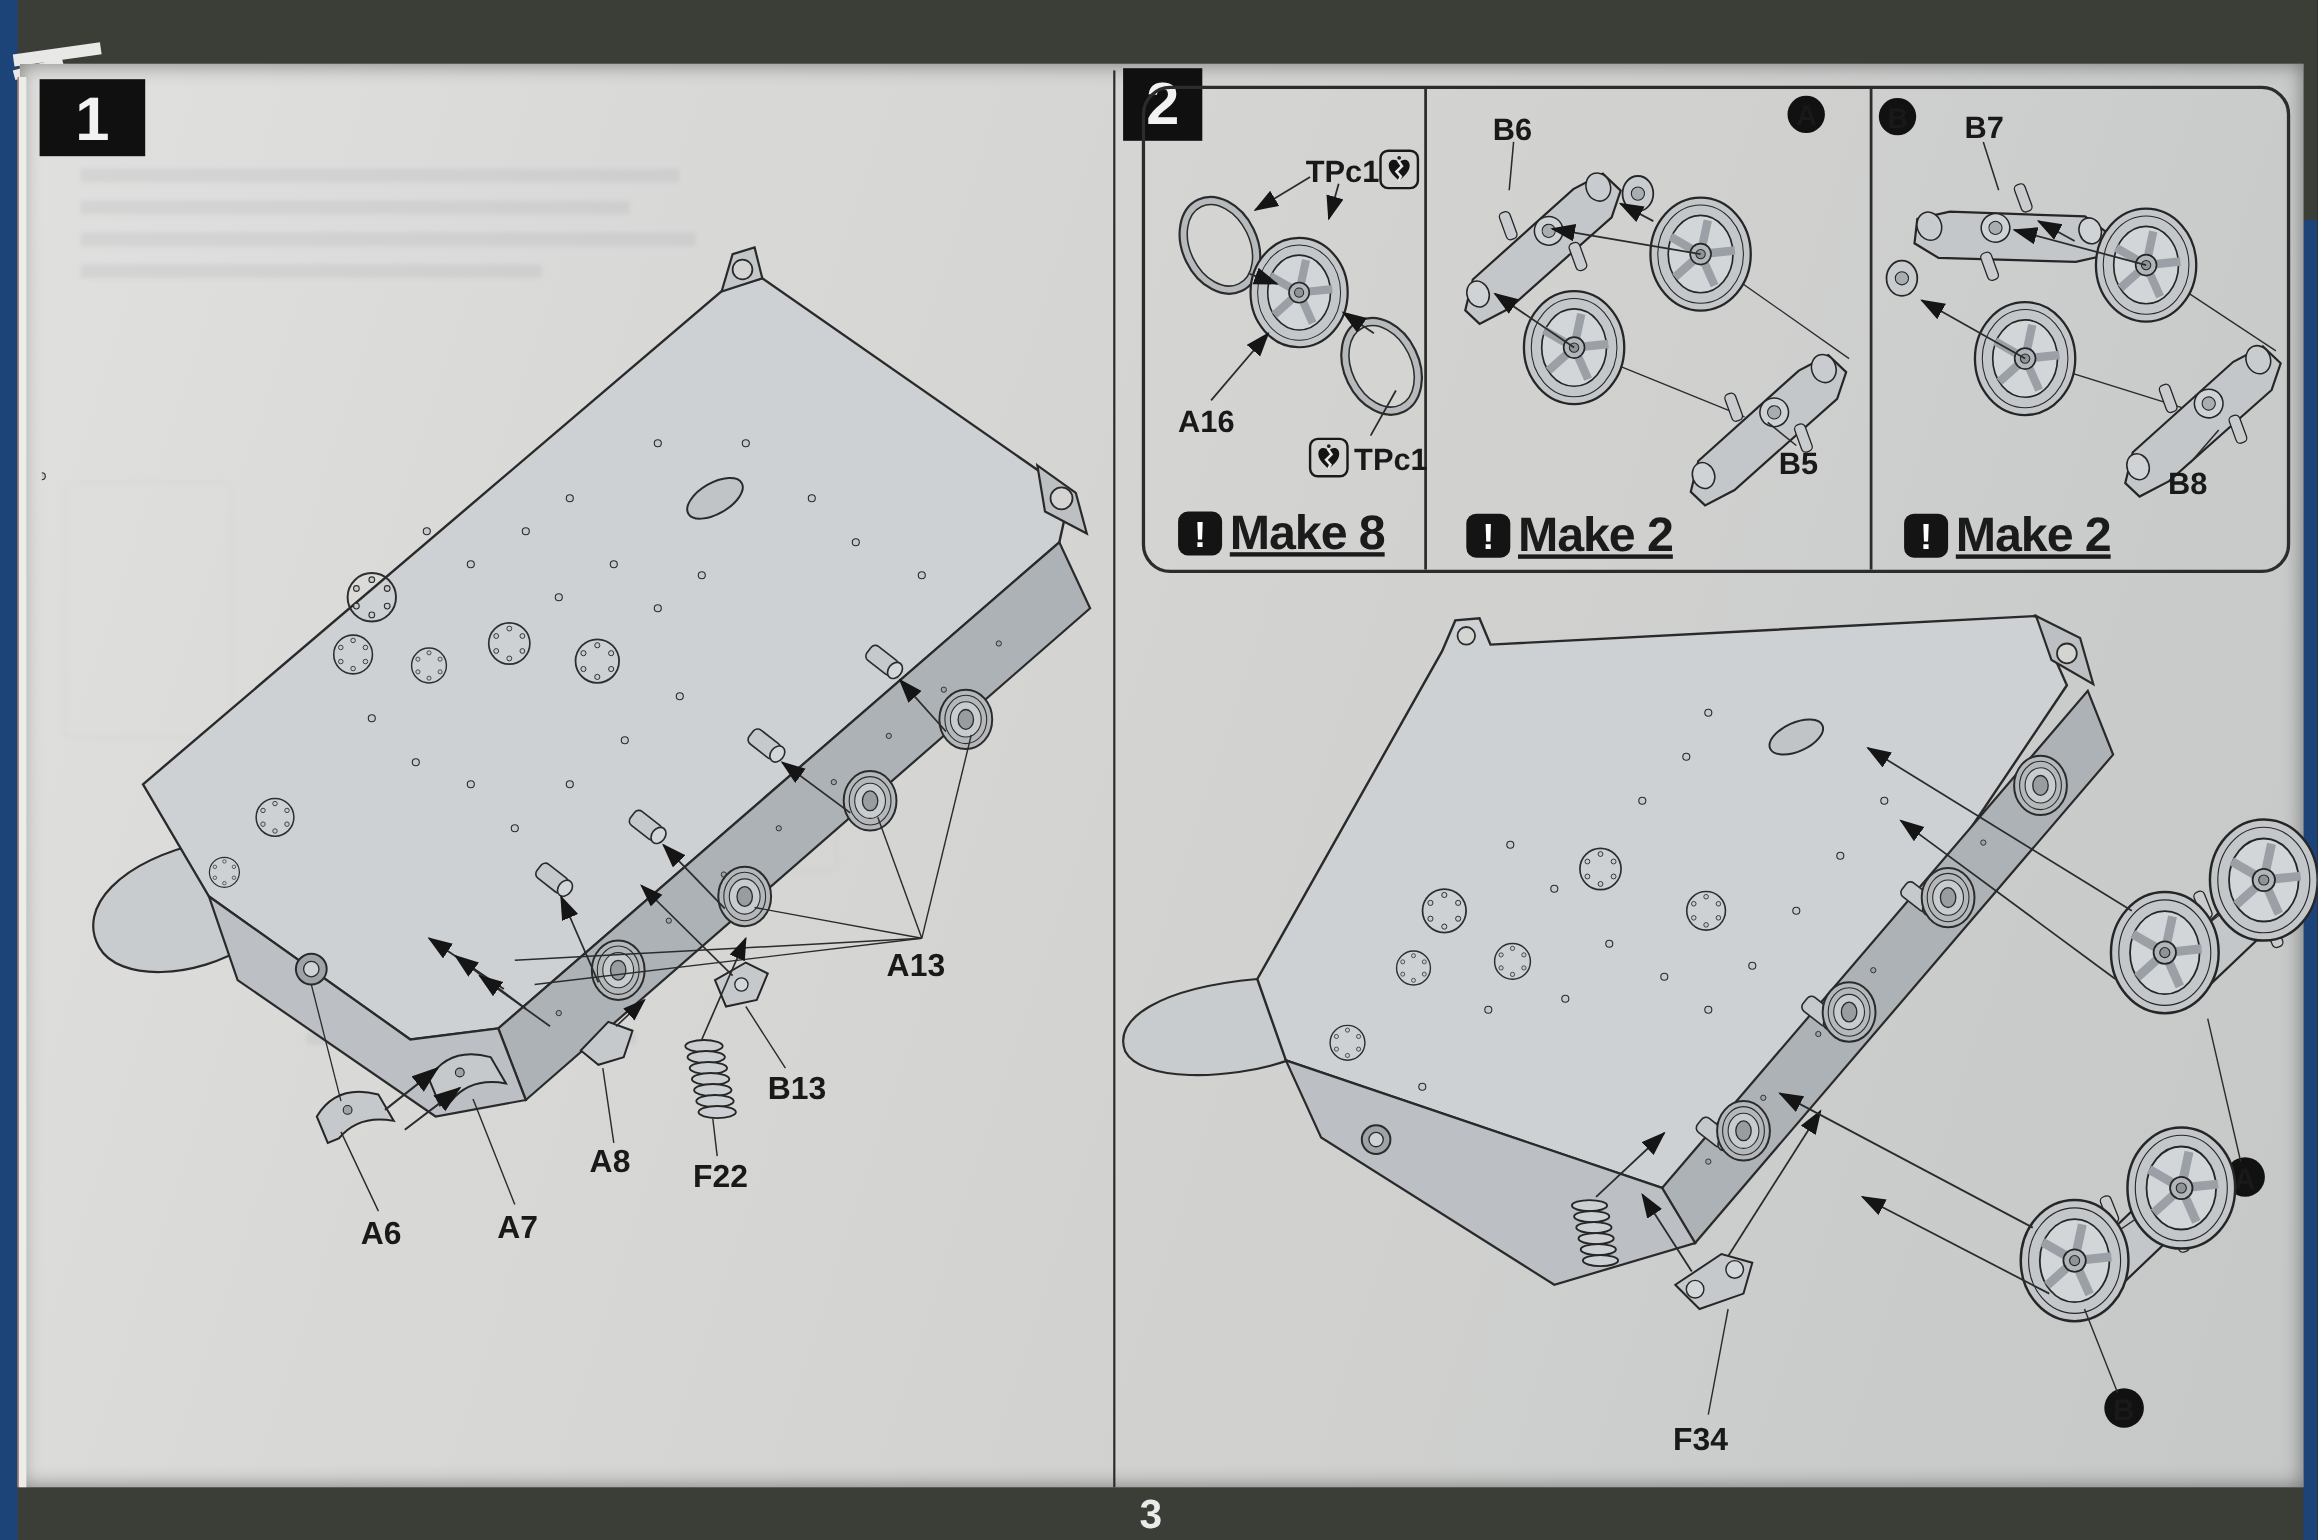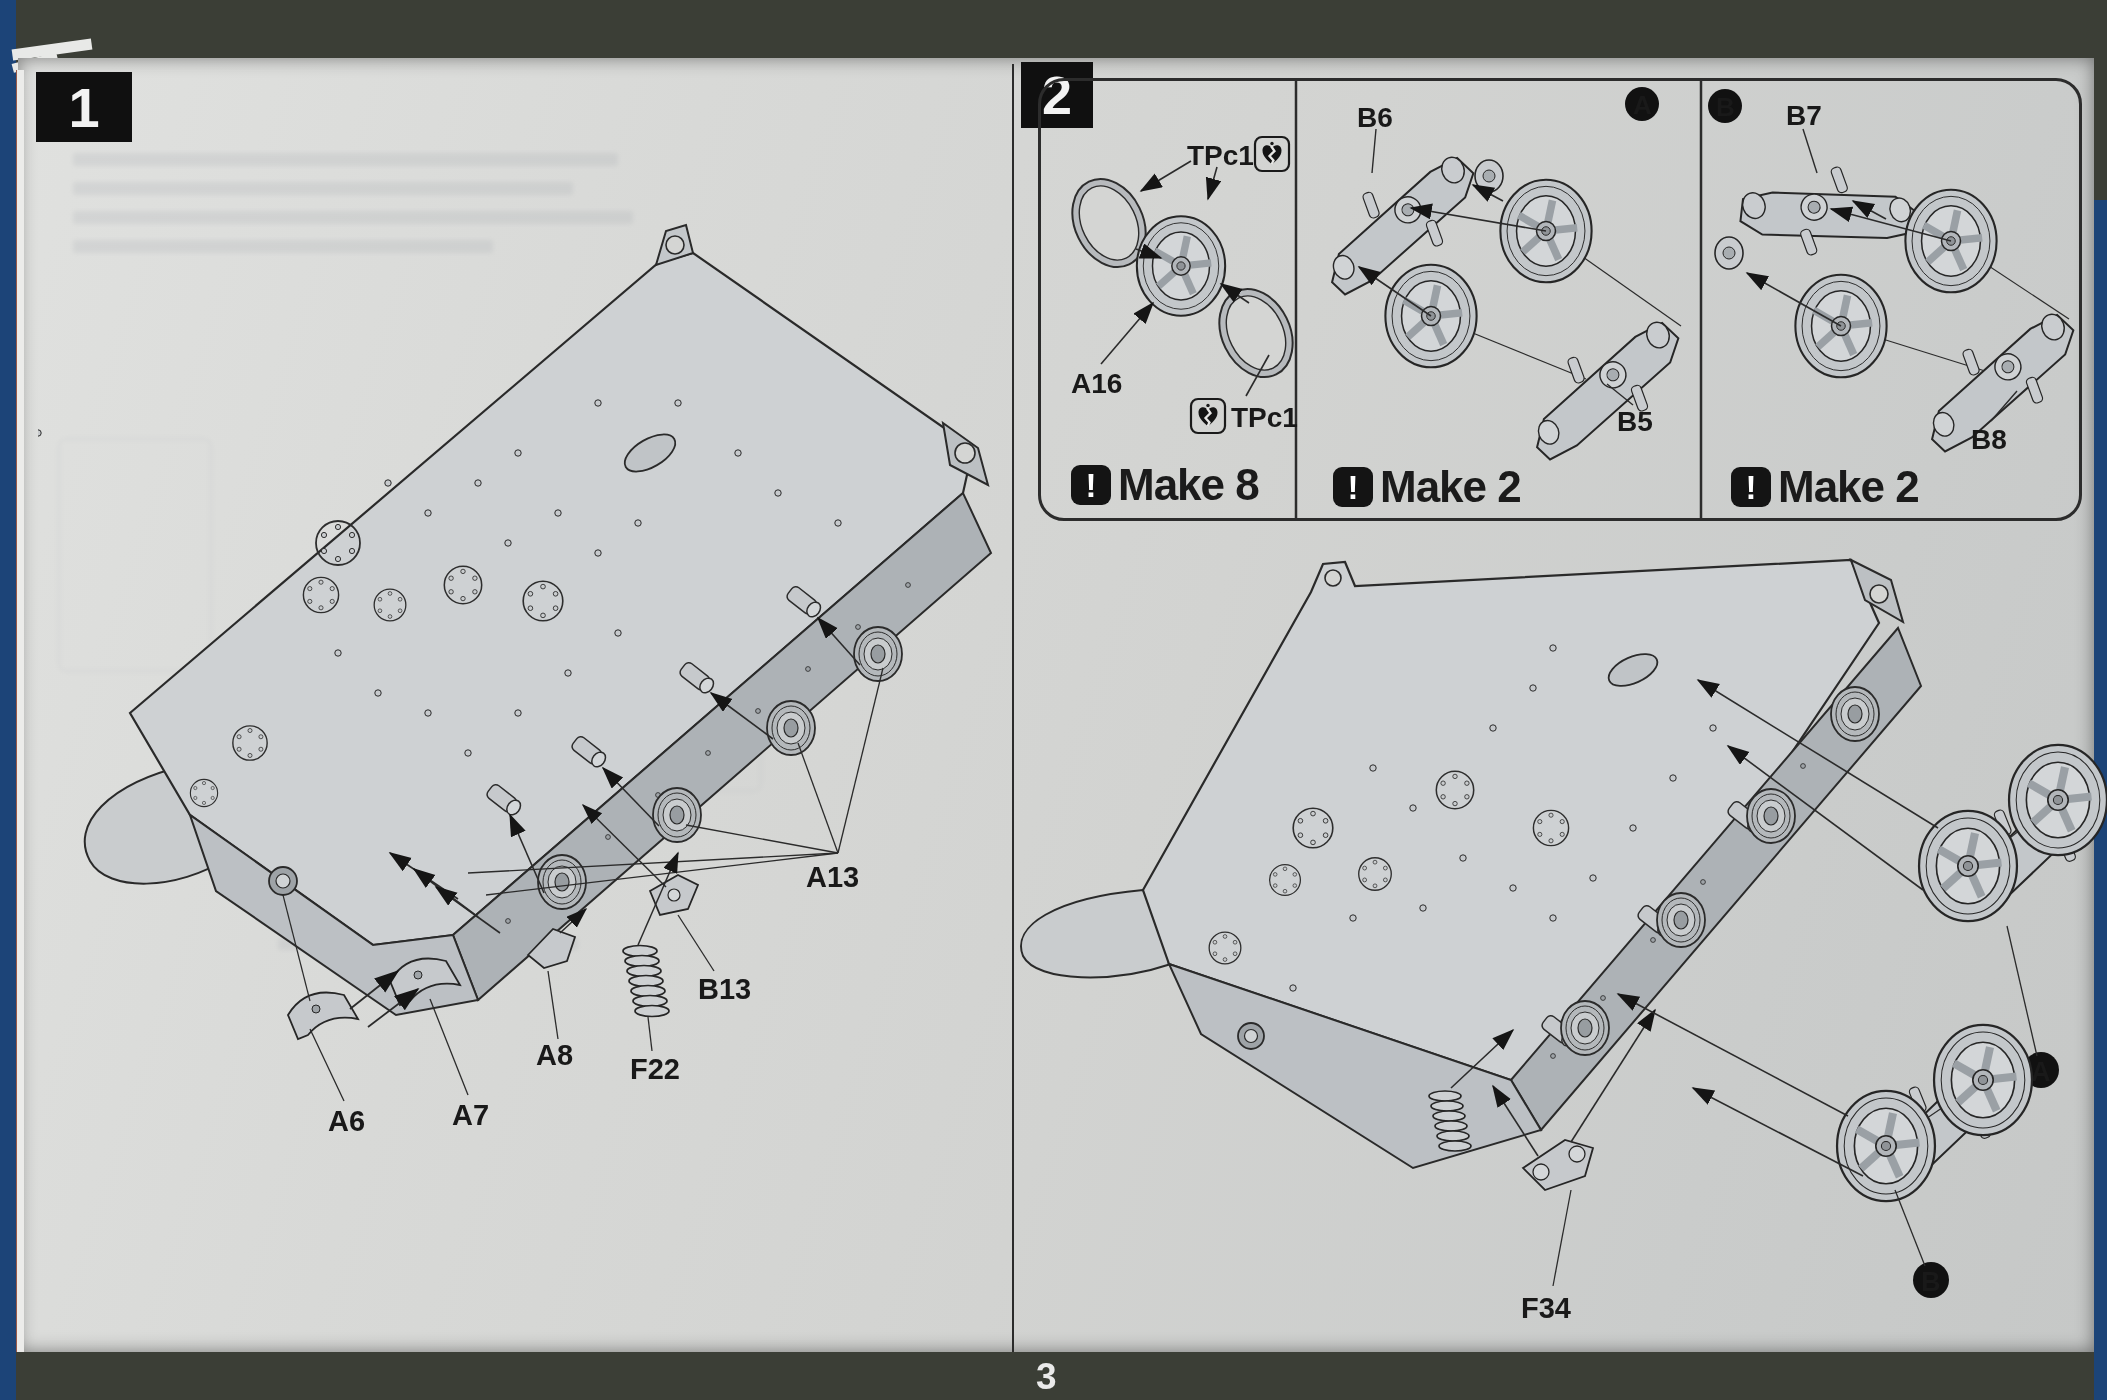--- a/index.html
+++ b/index.html
@@ -12,21 +12,21 @@
   .page-edge{background:#ececea;border-left:1px solid #9a5a48;}
   .sliver{background:#e8e9e7;}
   .step-badge{background:#101010;color:#f2f2f2;display:flex;align-items:center;justify-content:center;
               font-weight:700;}
   .divider-v{background:#2b2b2b;}
   .step2-box{border:3px solid #2c2c2c;border-radius:26px;}
   .make-caption{display:flex;align-items:center;gap:7px;}
   .make-icon{width:40px;height:40px;background:#141414;border-radius:9px;color:#fff;
              display:flex;align-items:center;justify-content:center;
              font-size:33px;font-weight:700;line-height:1;}
-  .make-text{font-size:44px;font-weight:700;color:#1b1b1b;letter-spacing:-1px;}
+  .make-text{font-size:44px;font-weight:700;color:#1b1b1b;letter-spacing:-1px;text-decoration:underline;}
   .page-num{color:#eaeaea;font-size:37px;font-weight:700;}
   .ghost{background:#868b96;filter:blur(2px);opacity:.13;border-radius:3px;}
   .ghost2{border:2px solid #868b96;filter:blur(2px);opacity:.08;border-radius:8px;}
   svg text{font-family:"Liberation Sans",sans-serif;font-weight:700;fill:#191919;}
 </style>
 </head>
 <body>
 
 <div class="stage">
 

